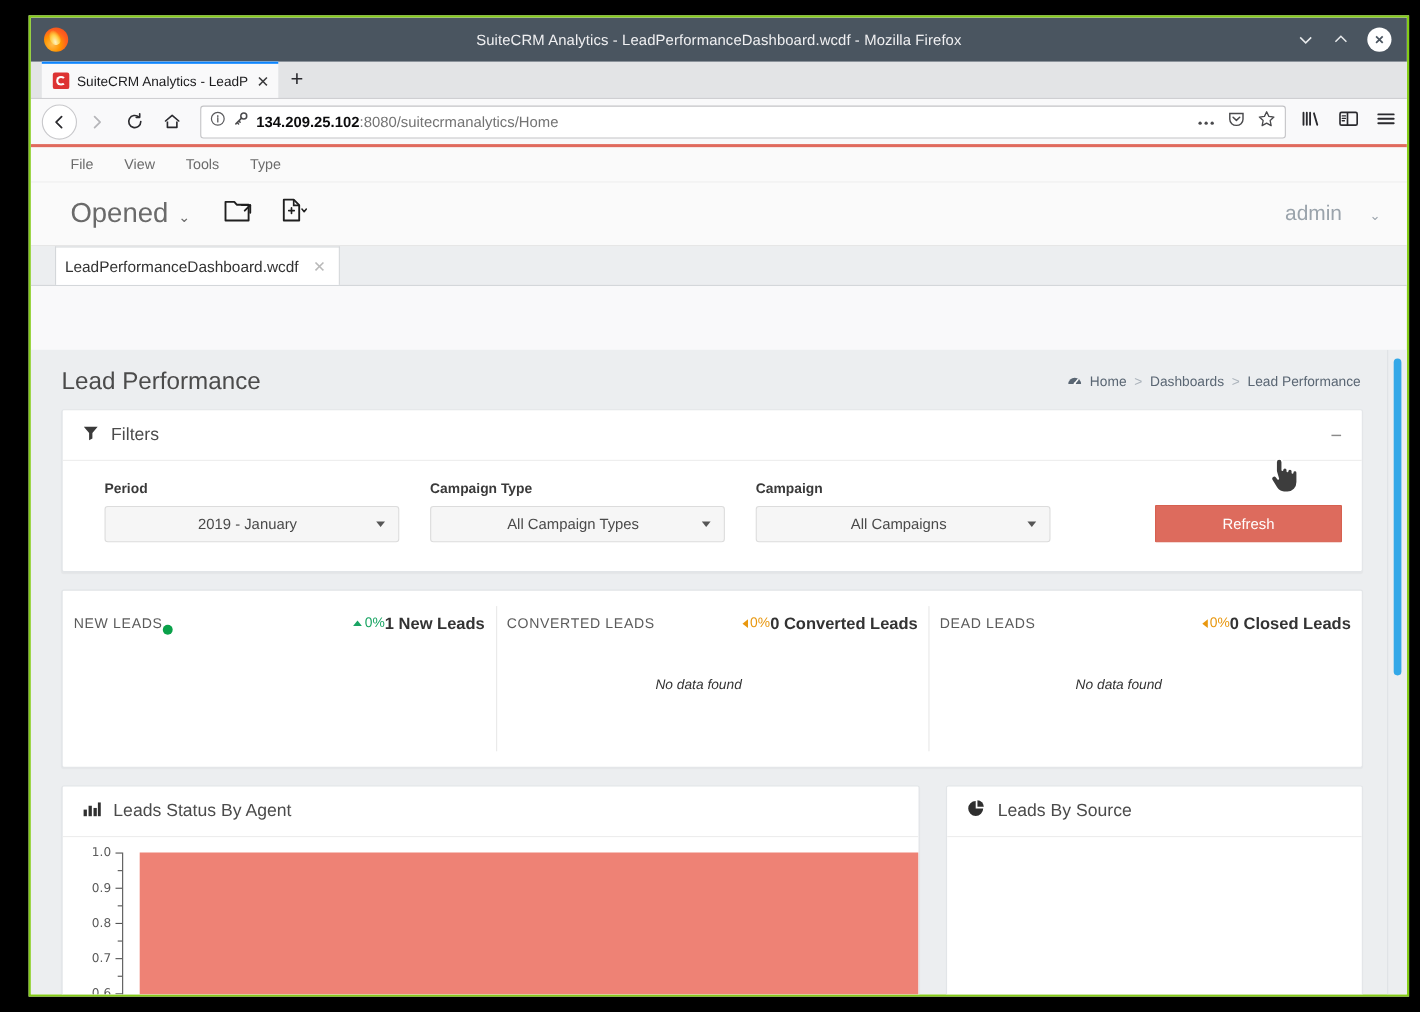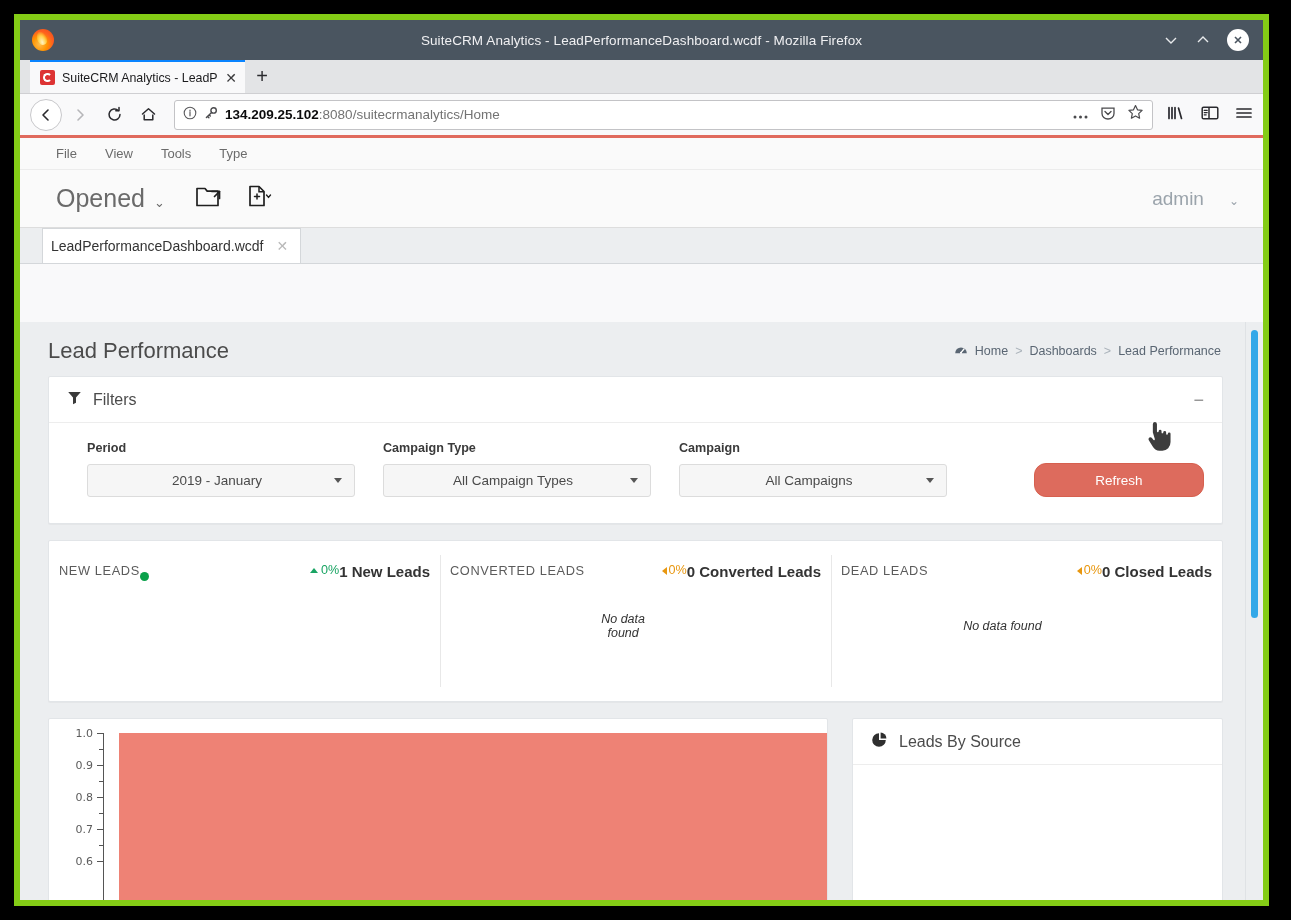--- a/index.html
+++ b/index.html
@@ -5,24 +5,24 @@
   * { box-sizing: border-box; margin: 0; padding: 0; }
   html, body {
     width: 1291px; height: 920px;
     background: #000;
     font-family: "Liberation Sans", sans-serif;
     overflow: hidden;
   }
   
   #window {
     position: absolute;
-    left: 14px; top: 14px;
+    left: 26px; top: 14px;
     width: 1255px; height: 892px;
     background: #f9f9fa;
-    border: 6px solid #84cc16;
+    border: 2px solid #84cc16;
     box-shadow: 0 0 8px rgba(0,0,0,.6);
     overflow: hidden;
   }
   
   .titlebar {
     height: 40px; background: #4a5560;
     display: flex; align-items: center;
     position: relative;
   }
   .ff-logo {
@@ -191,21 +191,21 @@
     font-size: 13.5px; color: #4a4a4a; position: relative;
   }
   .select .val { flex: 1; text-align: center; }
   .select .arrow {
     width: 0; height: 0; border-left: 4.5px solid transparent;
     border-right: 4.5px solid transparent; border-top: 5.5px solid #565656;
   }
   .refresh-wrap { margin-left: auto; padding-bottom: 0; position: relative; }
   .btn-refresh {
     width: 170px; height: 34px; background: #dd6b5d;
-    border: 1px solid #d6604f; border-radius: 12px;
+    border: 1px solid #d6604f; border-radius: 1px;
     color: #fff; font-size: 13.5px;
     display: flex; align-items: center; justify-content: center;
   }
   
   .kpi-row { display: flex; padding: 0; }
   .kpi {
     flex: 1; padding: 22px 10px 16px; text-align: center;
     position: relative; min-height: 160px;
     display: flex; flex-direction: row;
   }
@@ -514,20 +514,33 @@
                 <span class="kpi-nodata">No data found</span>
               </div>
             <div class="kpi-delta flat"><span class="tri-left"></span><span>0%</span></div>
             <div class="kpi-value">0 Closed Leads</div>
           </div>
         </div>
       </div>
 
       <div class="charts-row">
         <div class="chart-panel bar">
+          <div class="panel-head">
+            <span class="ttl">
+              <span>
+                <svg width="17" height="15" viewBox="0 0 17 15">
+                    <rect x="1" y="8" width="3" height="6" fill="#2f2f2f"></rect>
+                    <rect x="5.5" y="4.5" width="3" height="9.5" fill="#2f2f2f"></rect>
+                    <rect x="10" y="6.5" width="3" height="7.5" fill="#2f2f2f"></rect>
+                    <rect x="14" y="1.5" width="2.6" height="12.5" fill="#2f2f2f"></rect>
+                  </svg>
+              </span>
+              <span>Leads Status By Agent</span>
+            </span>
+          </div>
           <div class="chart-body">
             <div class="yaxis">
               <div class="ytick" style="top:0px">1.0</div>
               <div class="ytick" style="top:32px">0.9</div>
               <div class="ytick" style="top:64px">0.8</div>
               <div class="ytick" style="top:96px">0.7</div>
               <div class="ytick" style="top:128px">0.6</div>
 
             </div>
             <div class="axisline"></div>

